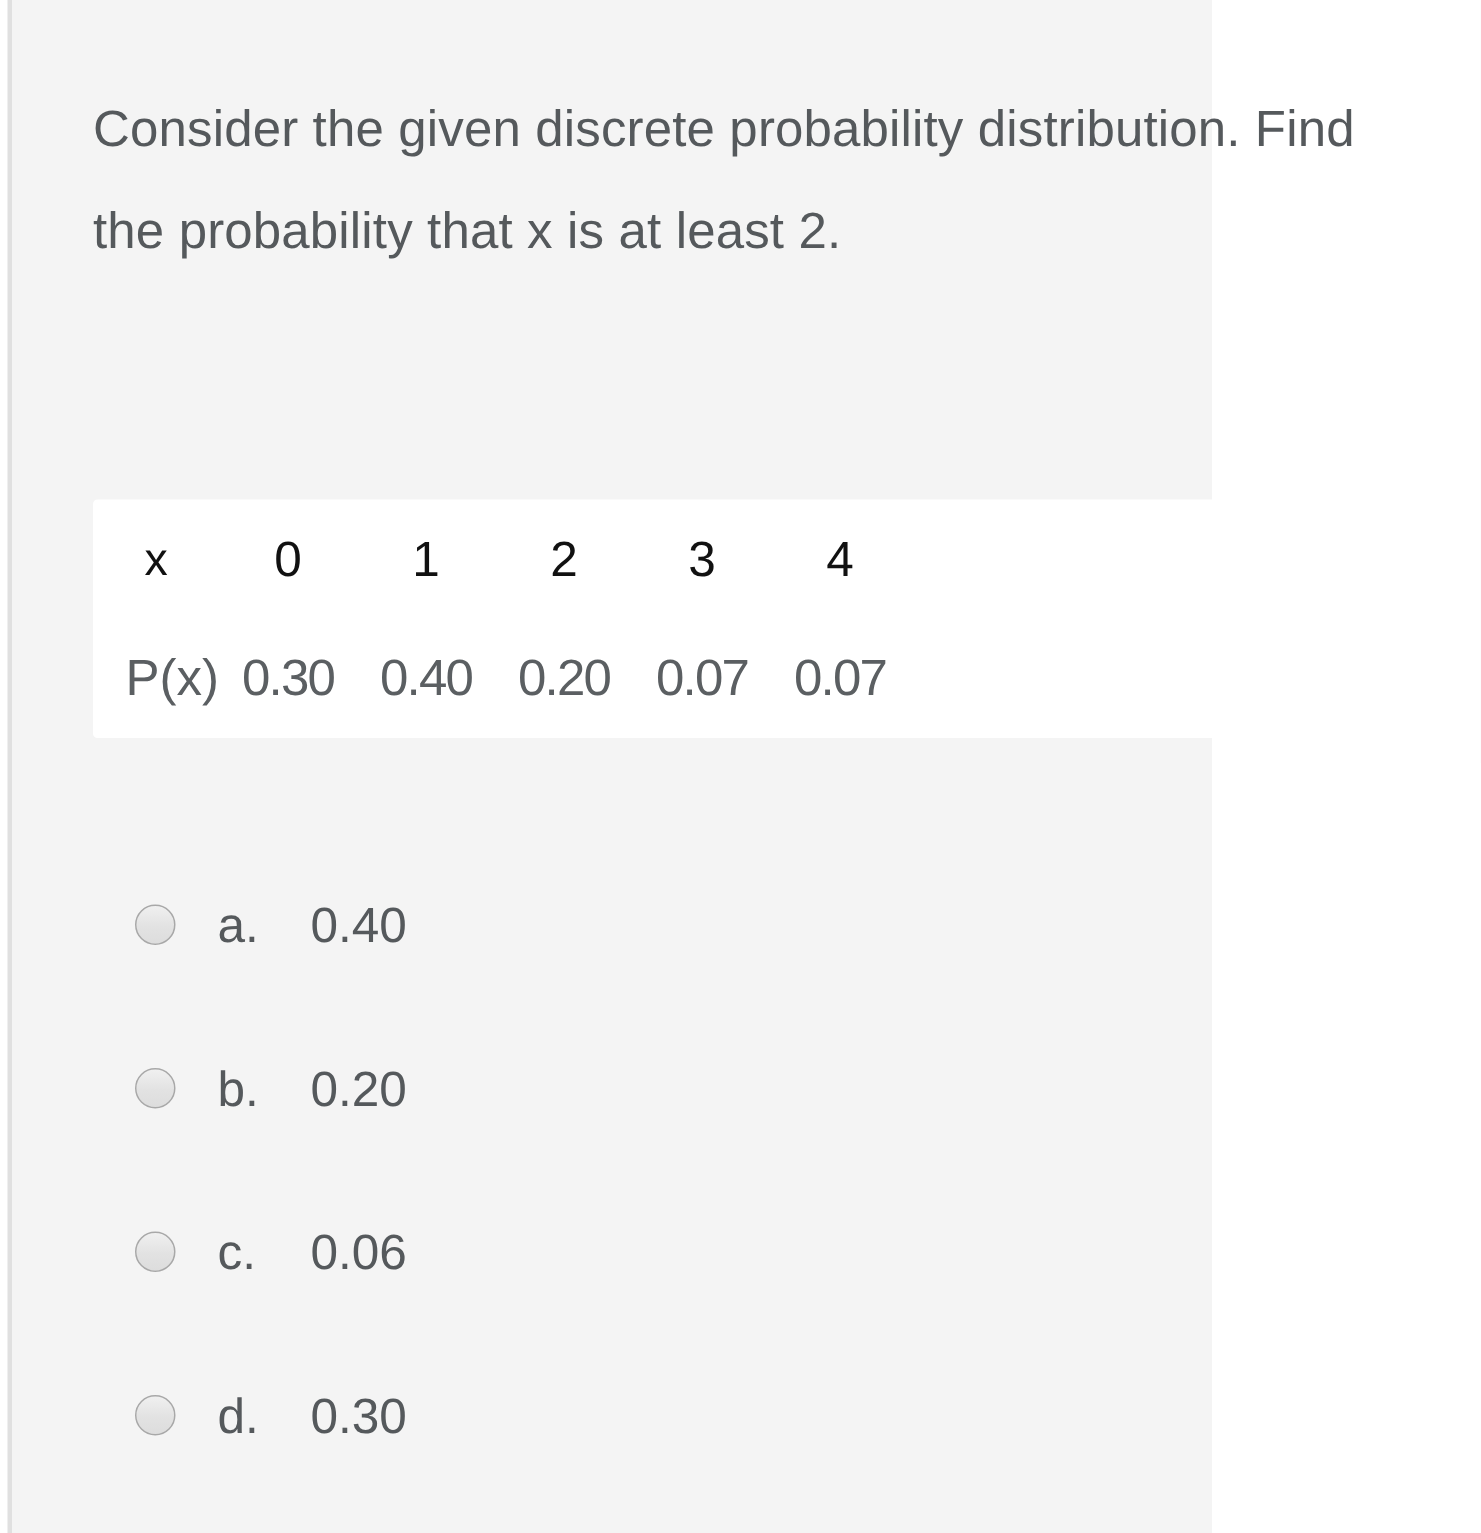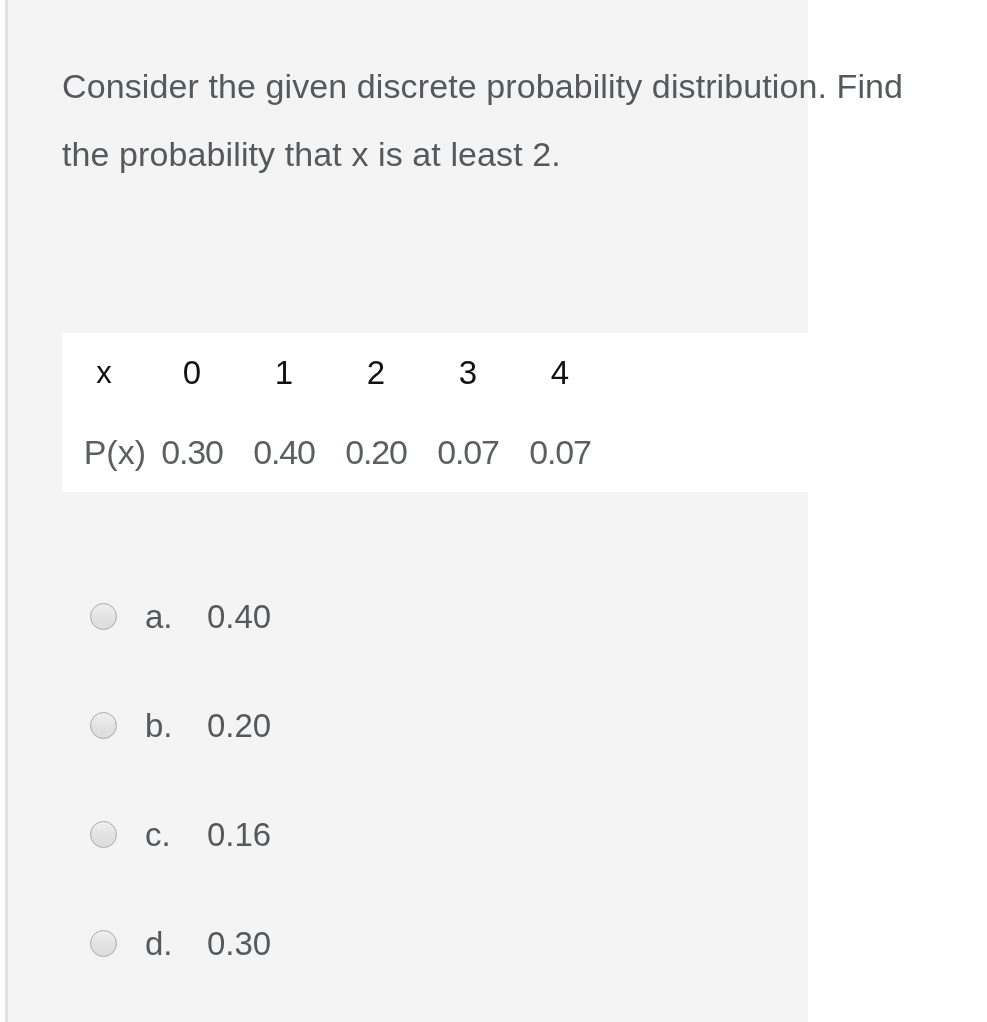--- a/index.html
+++ b/index.html
@@ -182,21 +182,21 @@
 
       <div class="option-row">
         <span class="radio"></span>
         <span class="opt-letter">b.</span>
         <span class="opt-value">0.20</span>
       </div>
 
       <div class="option-row">
         <span class="radio"></span>
         <span class="opt-letter">c.</span>
-        <span class="opt-value">0.16</span>
+        <span class="opt-value">0.06</span>
       </div>
 
       <div class="option-row">
         <span class="radio"></span>
         <span class="opt-letter">d.</span>
         <span class="opt-value">0.30</span>
       </div>
 
     </div>
 

